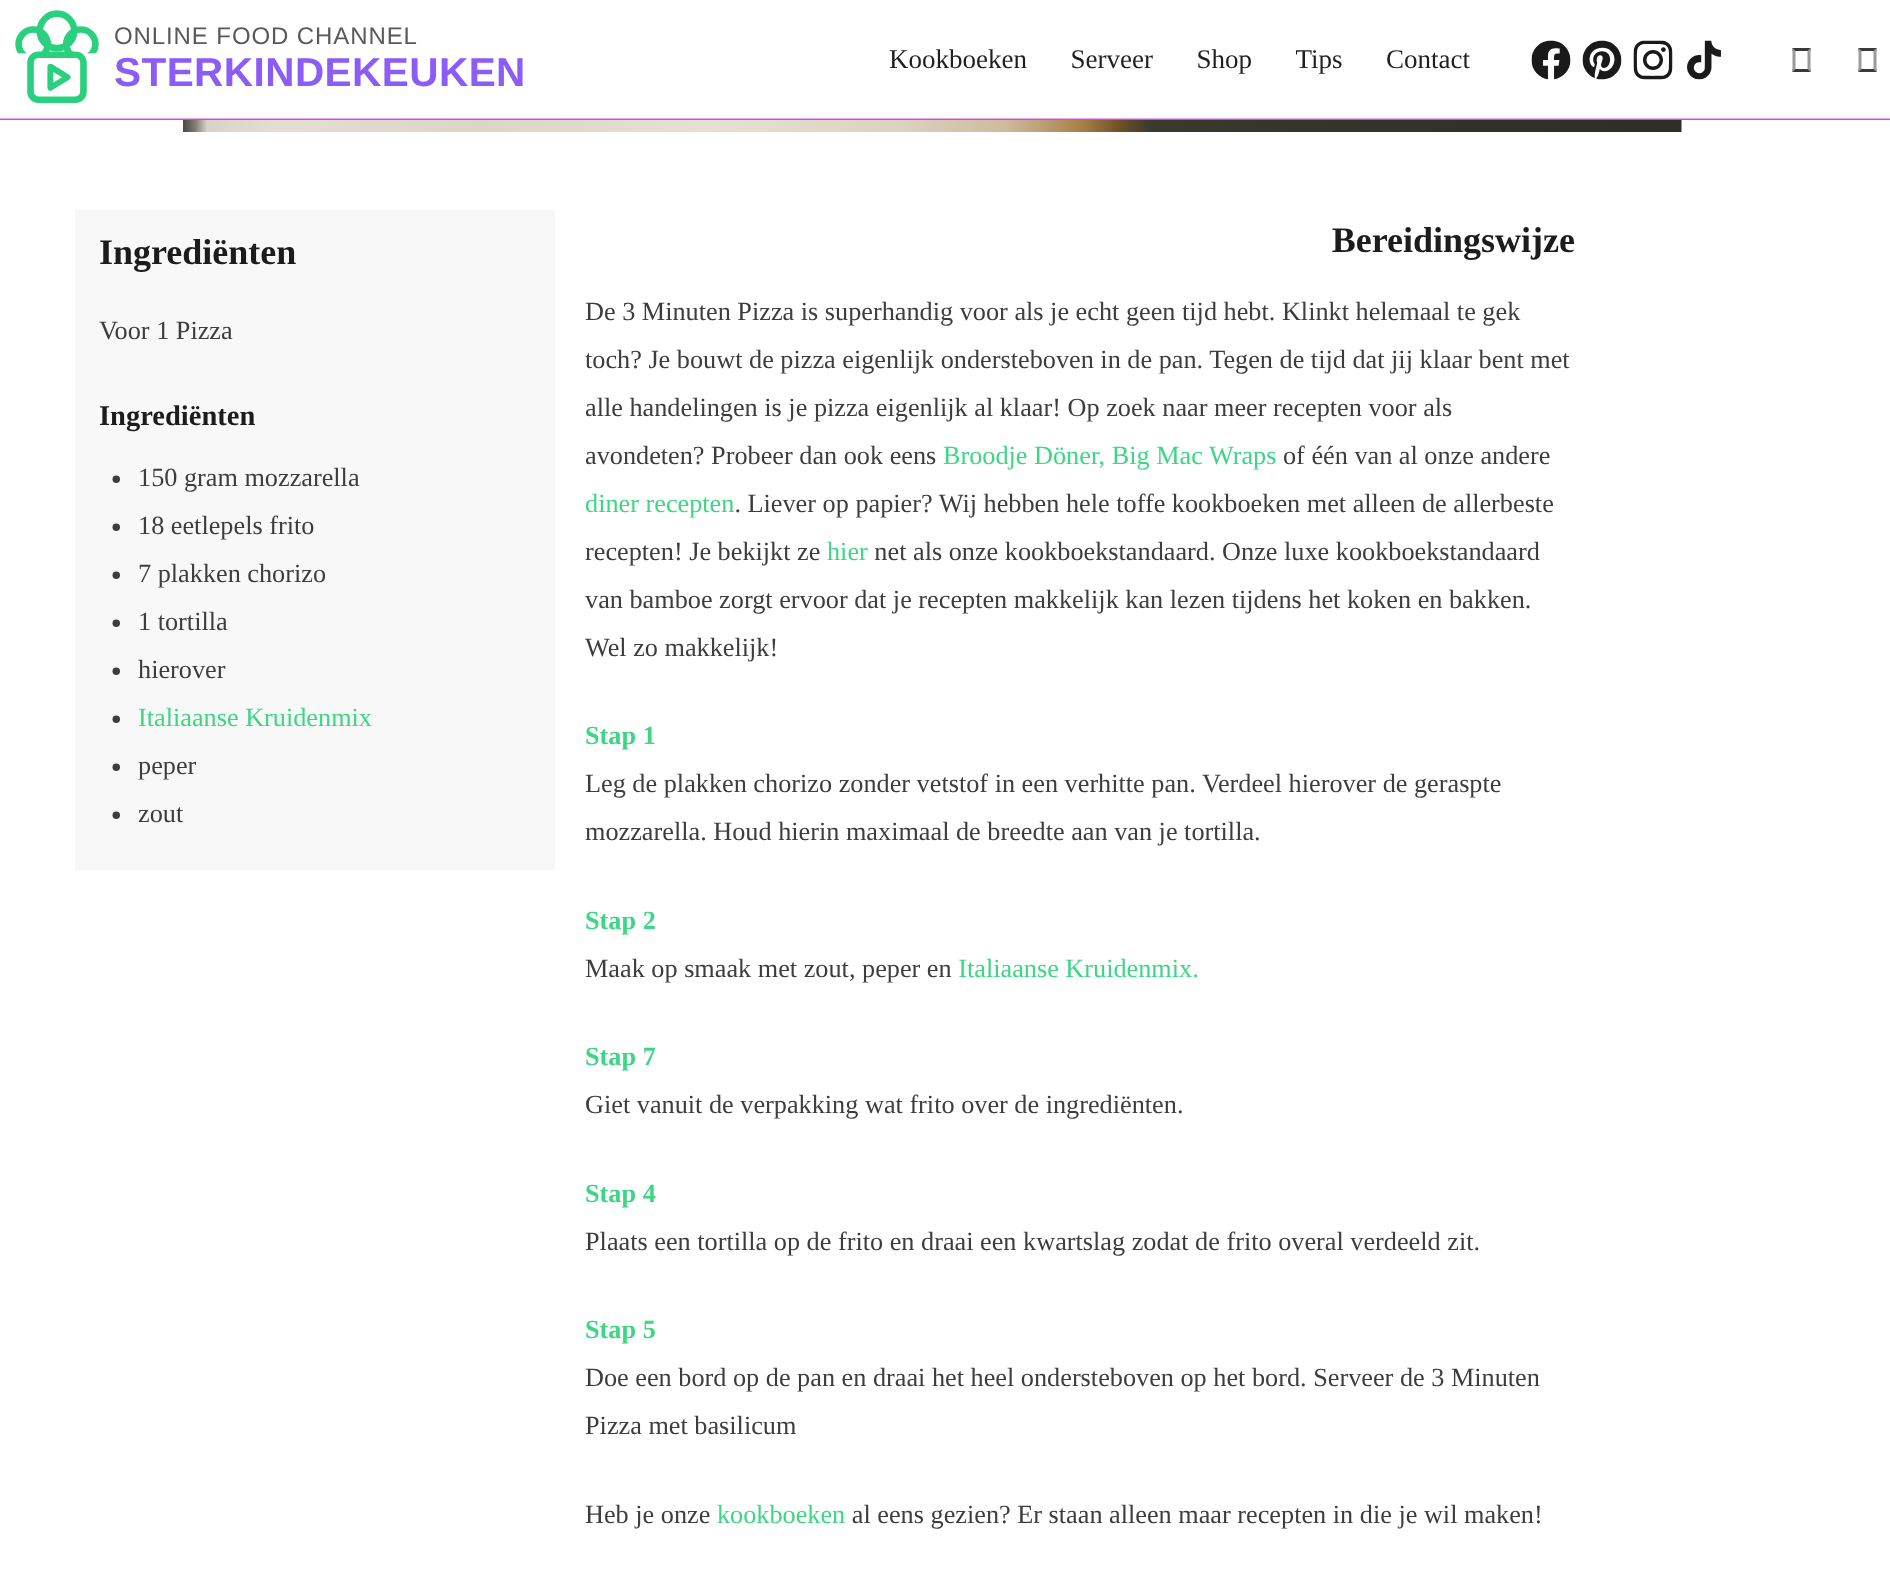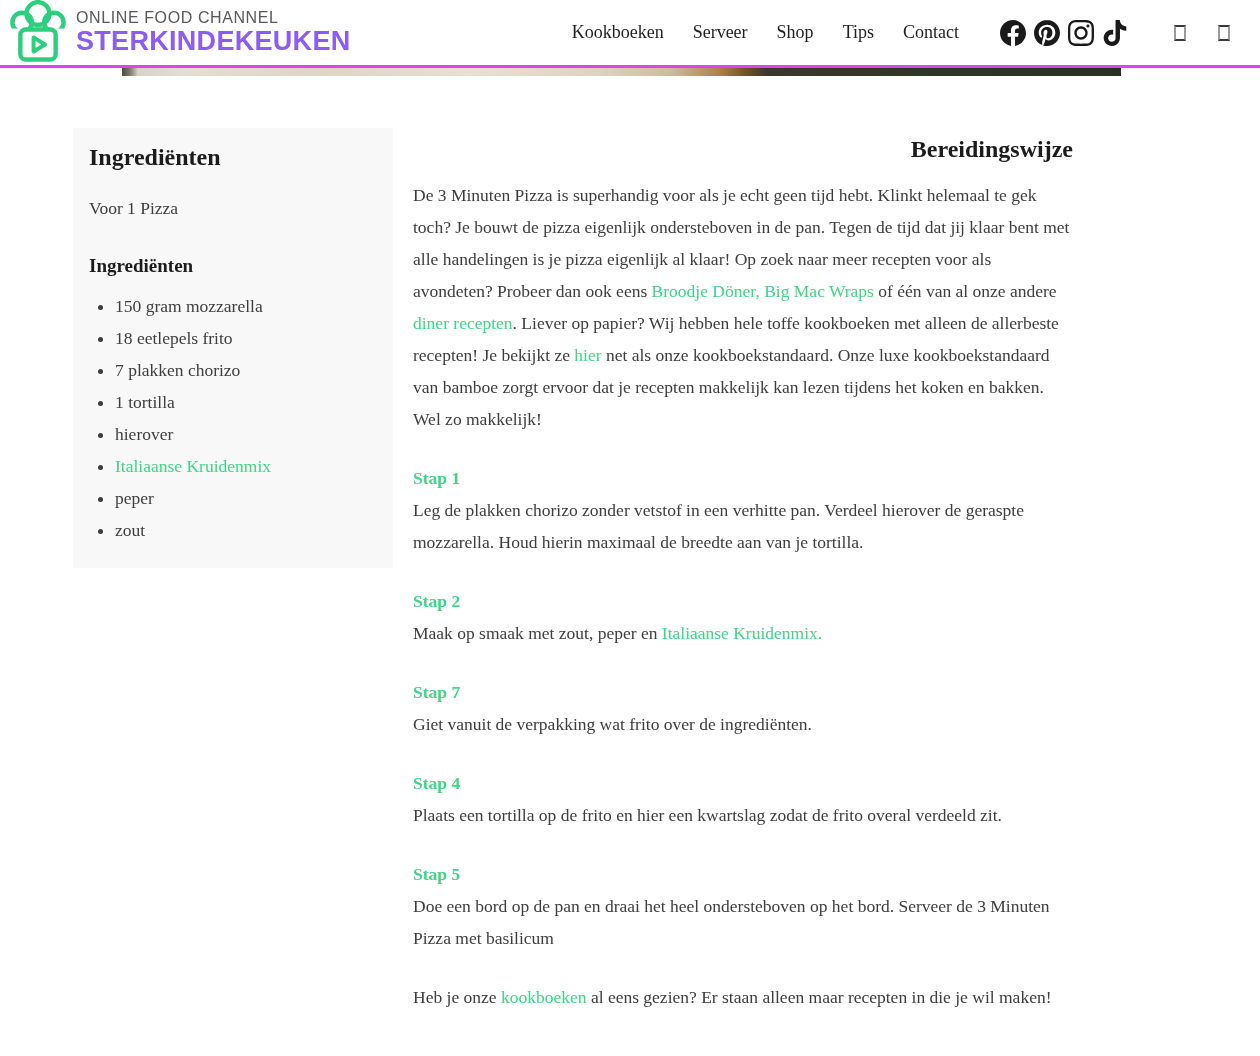--- a/index.html
+++ b/index.html
@@ -12,23 +12,23 @@
   *{box-sizing:border-box;}
   html,body{margin:0;padding:0;}
   body{
     width:1260px;height:1056px;overflow:hidden;
     background:#ffffff;
     font-family:"Liberation Serif", serif;
     color:var(--text);
   }
   
   .header{
-    height:68px;display:flex;align-items:center;
-    padding:0 30px 0 8px;
-    border-bottom:3px solid #d946ef;
+    height:80px;display:flex;align-items:center;
+    padding:0 9px 0 8px;
+    border-bottom:1px solid #d946ef;
     background:#fff;
   }
   .brand{display:flex;align-items:center;text-decoration:none;cursor:pointer;}
   .brand svg{display:block;}
   .brand-text{margin-left:8px;font-family:"Liberation Sans", sans-serif;line-height:1.05;}
   .brand-tagline{font-size:16px;color:#58595b;letter-spacing:0.6px;font-weight:500;}
   .brand-name{font-size:27px;font-weight:800;color:#8b5cf6;letter-spacing:0.3px;}
   .main-nav{margin-left:auto;}
   .main-nav ul{list-style:none;display:flex;gap:29px;margin:0;padding:0;}
   .main-nav a{
@@ -46,21 +46,21 @@
   
   .hero-strip{
     margin-left:122px;width:999px;height:8px;
     background:linear-gradient(90deg,
       #4a4a46 0%, #7d7a72 0.8%, #d8d3c9 1.6%,
       #e3ded4 6%, #ddd5c6 20%, #e7e0d3 35%, #dcd2bf 48%,
       #cdbb9d 55%, #a97f46 60%, #6e5126 62.5%,
       #3a3a2e 64.5%, #31342a 80%, #2c2f26 100%);
   }
   
-  .content{display:flex;align-items:flex-start;padding-left:50px;margin-top:52px;margin-left:23px;}
+  .content{display:flex;align-items:flex-start;padding-left:50px;margin-top:52px;}
   .ingredients-panel{
     width:320px;background:#f8f8f8;
     padding:4px 16px 28px 16px;
   }
   .ingredients-panel h2{
     font-size:24px;font-weight:700;color:var(--heading);
     margin:12px 0 0 0;
   }
   .serving{font-size:17.5px;margin-top:27px;}
   .ingredients-panel h3{
@@ -181,20 +181,20 @@
     <p class="step-heading">Stap 1</p>
     <p class="para step-text"><span>Leg de plakken chorizo zonder vetstof in een verhitte pan. Verdeel hierover de geraspte mozzarella. Houd hierin maximaal de breedte aan van je tortilla.</span></p>
 
     <p class="step-heading">Stap 2</p>
     <p class="para step-text"><span>Maak op smaak met zout, peper en </span><a class="inline-link">Italiaanse Kruidenmix.</a></p>
 
     <p class="step-heading">Stap 7</p>
     <p class="para step-text"><span>Giet vanuit de verpakking wat frito over de ingrediënten.</span></p>
 
     <p class="step-heading">Stap 4</p>
-    <p class="para step-text"><span>Plaats een tortilla op de frito en hier een kwartslag zodat de frito overal verdeeld zit.</span></p>
+    <p class="para step-text"><span>Plaats een tortilla op de frito en draai een kwartslag zodat de frito overal verdeeld zit.</span></p>
 
     <p class="step-heading">Stap 5</p>
     <p class="para step-text"><span>Doe een bord op de pan en draai het heel ondersteboven op het bord. Serveer de 3 Minuten Pizza met basilicum</span></p>
 
     <p class="para outro"><span>Heb je onze </span><a class="inline-link">kookboeken</a><span> al eens gezien? Er staan alleen maar recepten in die je wil maken!</span></p>
   </main>
 </div>
 
 </body></html>

